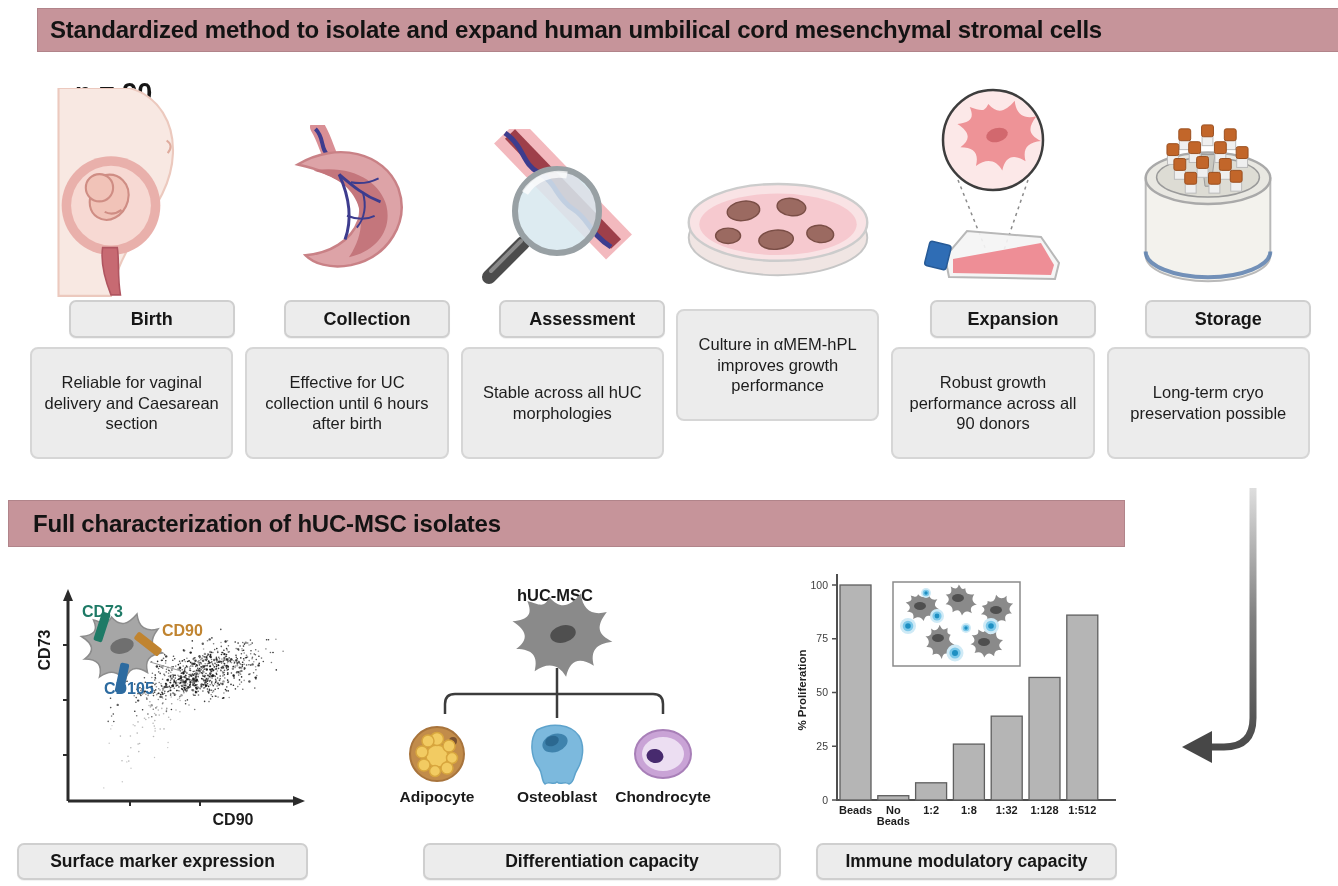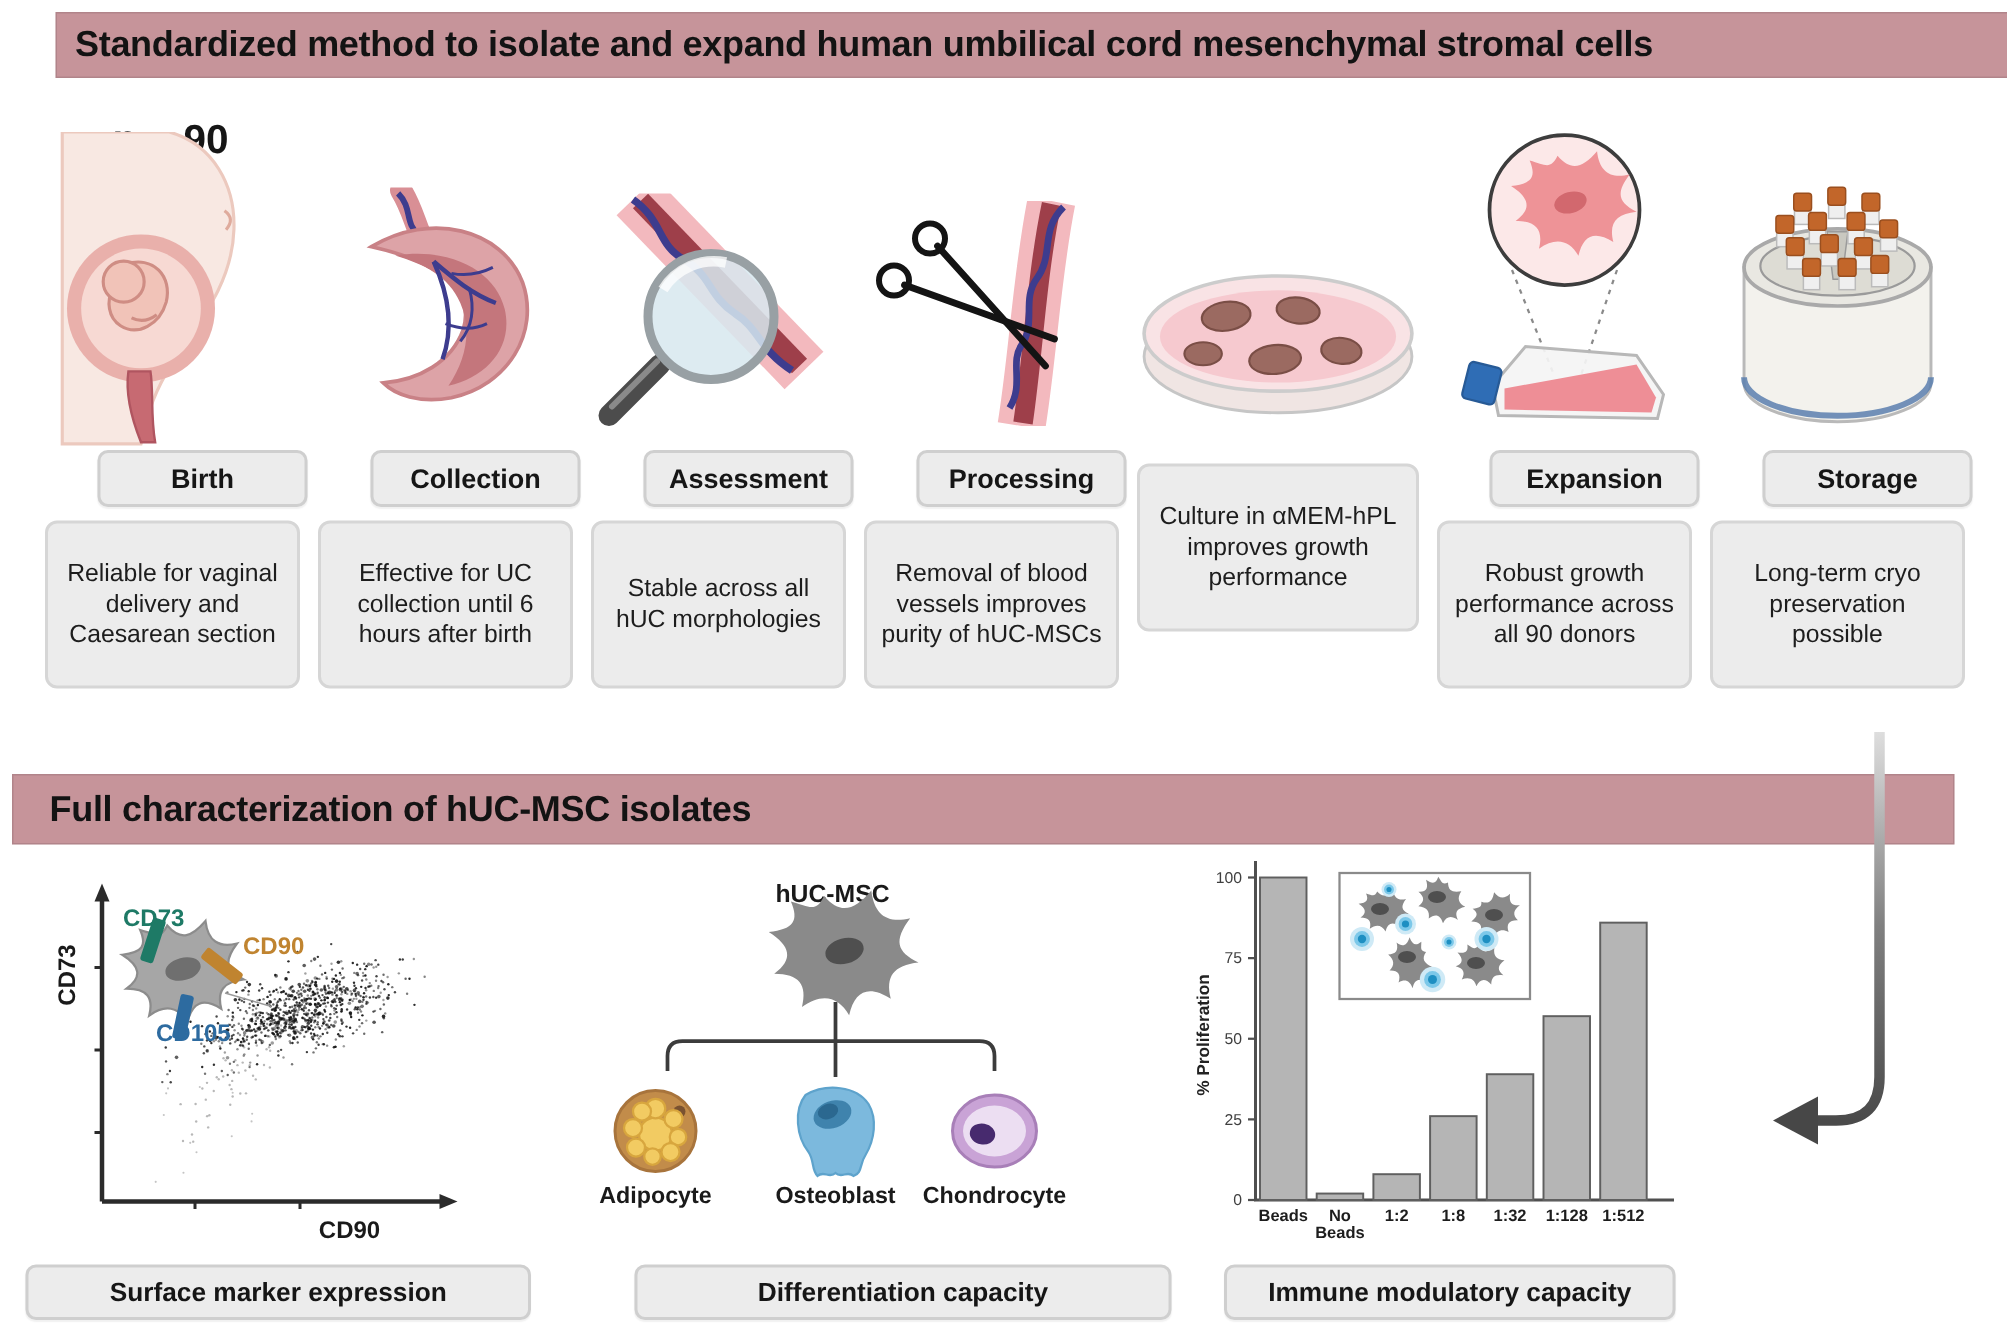--- a/index.html
+++ b/index.html
@@ -7,21 +7,21 @@
     position:relative;width:1338px;height:886px;background:#ffffff;overflow:hidden;
     font-family:"Liberation Sans", sans-serif;color:#161616;
   }
   .banner{
     position:absolute;display:flex;align-items:center;
     padding:0 12px;box-sizing:border-box;
     font-weight:bold;font-size:24px;letter-spacing:-0.2px;color:#131313;
     border:1px solid rgba(0,0,0,0.10);
   }
   #banner-main{left:8px;top:8px;width:1322px;height:44px;margin-left:29px;}
-  #banner-char{left:8px;top:516px;width:1295px;height:47px;padding-left:24px;}
+  #banner-char{left:8px;top:500px;width:1117px;height:47px;padding-left:24px;}
   #n-label{position:absolute;left:75px;top:78px;font-size:27px;font-weight:bold;}
   .step-grid{position:absolute;left:24px;top:62px;width:1292px;display:flex;}
   .step-col{flex:1 1 0;display:flex;flex-direction:column;align-items:center;padding:0 4px;box-sizing:border-box;}
   .illu{height:238px;width:100%;display:flex;align-items:flex-end;justify-content:center;}
   .label-box{
     width:80%;height:38px;display:flex;align-items:center;justify-content:center;
     background:#ececec;border:2px solid #cfcfcf;border-radius:7px;box-sizing:border-box;
     font-weight:bold;font-size:18px;box-shadow:0 1px 1px rgba(0,0,0,0.06);margin-left:40px;
   }
   .desc-box{
@@ -106,39 +106,20 @@
         </svg>
       </div>
       <div class="label-box">
         <span>Assessment</span>
       </div>
       <div class="desc-box">
         <span>Stable across all hUC morphologies</span>
       </div>
     </div>
 
-    <div class="step-col">
-      <div class="illu">
-        <svg width="165" height="150" viewBox="0 0 165 150" style="margin-bottom:16px">
-          <path d="M122,0 C112,50 110,100 102,150" stroke="#f3b9be" stroke-width="32" fill="none"></path>
-          <path d="M122,2 C112,50 110,100 103,148" stroke="#9e3f4a" stroke-width="13" fill="none"></path>
-          <path d="M130,4 C114,20 124,36 112,52 C102,66 112,82 102,96 C94,108 104,122 94,138" stroke="#3d3c8e" stroke-width="4.5" fill="none"></path>
-          <line x1="46" y1="30" x2="118" y2="110" stroke="#141414" stroke-width="4.5" stroke-linecap="round"></line>
-          <line x1="24" y1="56" x2="124" y2="92" stroke="#141414" stroke-width="4.5" stroke-linecap="round"></line>
-          <circle cx="41" cy="25" r="10" stroke="#141414" stroke-width="4" fill="none"></circle>
-          <circle cx="17" cy="53" r="10" stroke="#141414" stroke-width="4" fill="none"></circle>
-        </svg>
-      </div>
-      <div class="label-box">
-        <span>Processing</span>
-      </div>
-      <div class="desc-box">
-        <span>Removal of blood vessels improves purity of hUC-MSCs</span>
-      </div>
-    </div>
 
     <div class="step-col">
       <div class="illu">
         <svg width="192" height="125" viewBox="0 0 200 130" style="margin-bottom:18px">
           <ellipse cx="100" cy="84" rx="93" ry="39" fill="#f0e5e3" stroke="#c6c6c6" stroke-width="2"></ellipse>
           <ellipse cx="100" cy="68" rx="93" ry="40" fill="#f9e3e5" stroke="#cccccc" stroke-width="2.5"></ellipse>
           <ellipse cx="100" cy="70" rx="82" ry="32" fill="#f6c9cf"></ellipse>
           <ellipse cx="64" cy="56" rx="17" ry="10" fill="#9b6a61" stroke="#7a4e46" stroke-width="1.5" transform="rotate(-8 64 56)"></ellipse>
           <ellipse cx="114" cy="52" rx="15" ry="9" fill="#9b6a61" stroke="#7a4e46" stroke-width="1.5" transform="rotate(7 114 52)"></ellipse>
           <ellipse cx="48" cy="82" rx="13" ry="8" fill="#9b6a61" stroke="#7a4e46" stroke-width="1.5"></ellipse>
@@ -1319,21 +1300,21 @@
       <linearGradient id="ag" x1="0" y1="0" x2="0" y2="1">
         <stop offset="0" stop-color="#dedede"></stop>
         <stop offset="0.5" stop-color="#808080"></stop>
         <stop offset="1" stop-color="#4a4a4a"></stop>
       </linearGradient>
     </defs>
     <path d="M103,18 L103,248 Q103,277 74,277 L62,277" stroke="url(#ag)" stroke-width="7" fill="none"></path>
     <polygon points="62,261 32,277 62,293" fill="#474747"></polygon>
   </svg>
 
-  <div class="caption-box" style="left:17px;width:337px">
+  <div class="caption-box" style="left:17px;width:291px">
     <span>Surface marker expression</span>
   </div>
   <div class="caption-box" style="left:423px;width:358px">
     <span>Differentiation capacity</span>
   </div>
   <div class="caption-box" style="left:816px;width:301px">
     <span>Immune modulatory capacity</span>
   </div>
 </div>
 

